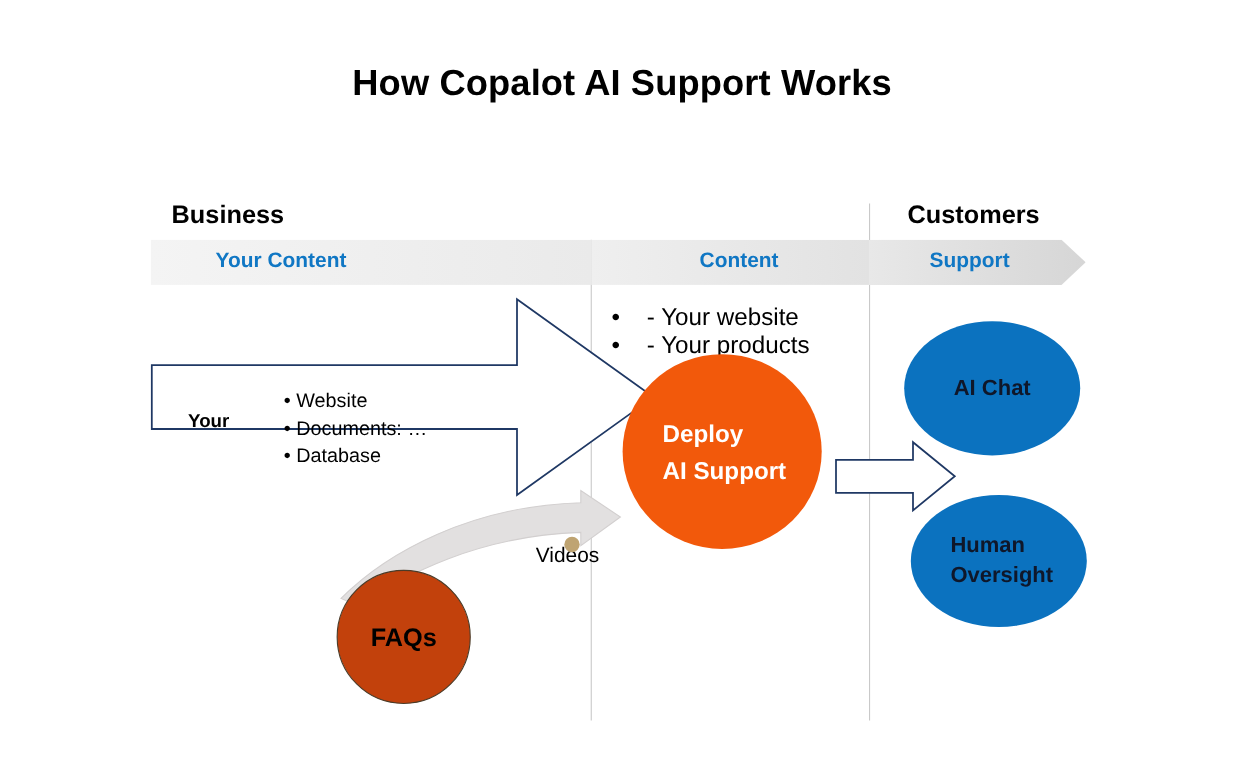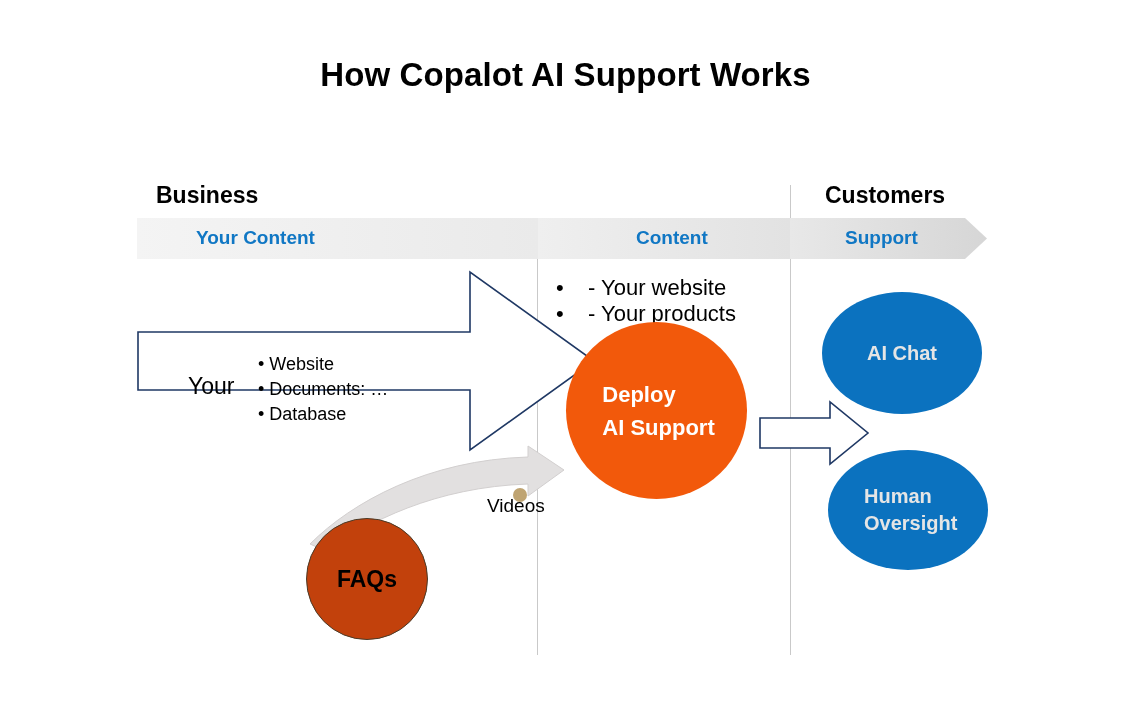--- a/index.html
+++ b/index.html
@@ -72,24 +72,24 @@
   
   #content-arrow {
     left: 136px;
     top: 268px;
     width: 460px;
     height: 186px;
   }
   #content-arrow svg { display: block; overflow: visible; }
 
   #content-your {
-    left: 188px;
+    left: 171px;
     top: 373px;
-    font-size: 23px;
-    font-weight: normal;
+    font-size: 17px;
+    font-weight: bold;
     color: #000000;
   }
   #content-bullets {
     left: 258px;
     top: 352px;
     font-size: 18px;
     color: #000000;
     line-height: 25px;
   }
   #content-bullets div { white-space: nowrap; }
@@ -142,21 +142,21 @@
   #support-arrow svg { display: block; }
 
   
   .blue-ellipse {
     background: #0B72BF;
     border-radius: 50%;
     display: flex;
     align-items: center;
   }
   .blue-ellipse .txt {
-    color: #e5e5e5;
+    color: #0f172a;
     font-weight: bold;
     font-size: 20px;
     line-height: 27px;
     width: 100%;
     padding-left: 36px;
     box-sizing: border-box;
   }
   #ellipse-chat {
     left: 822px;
     top: 292px;

